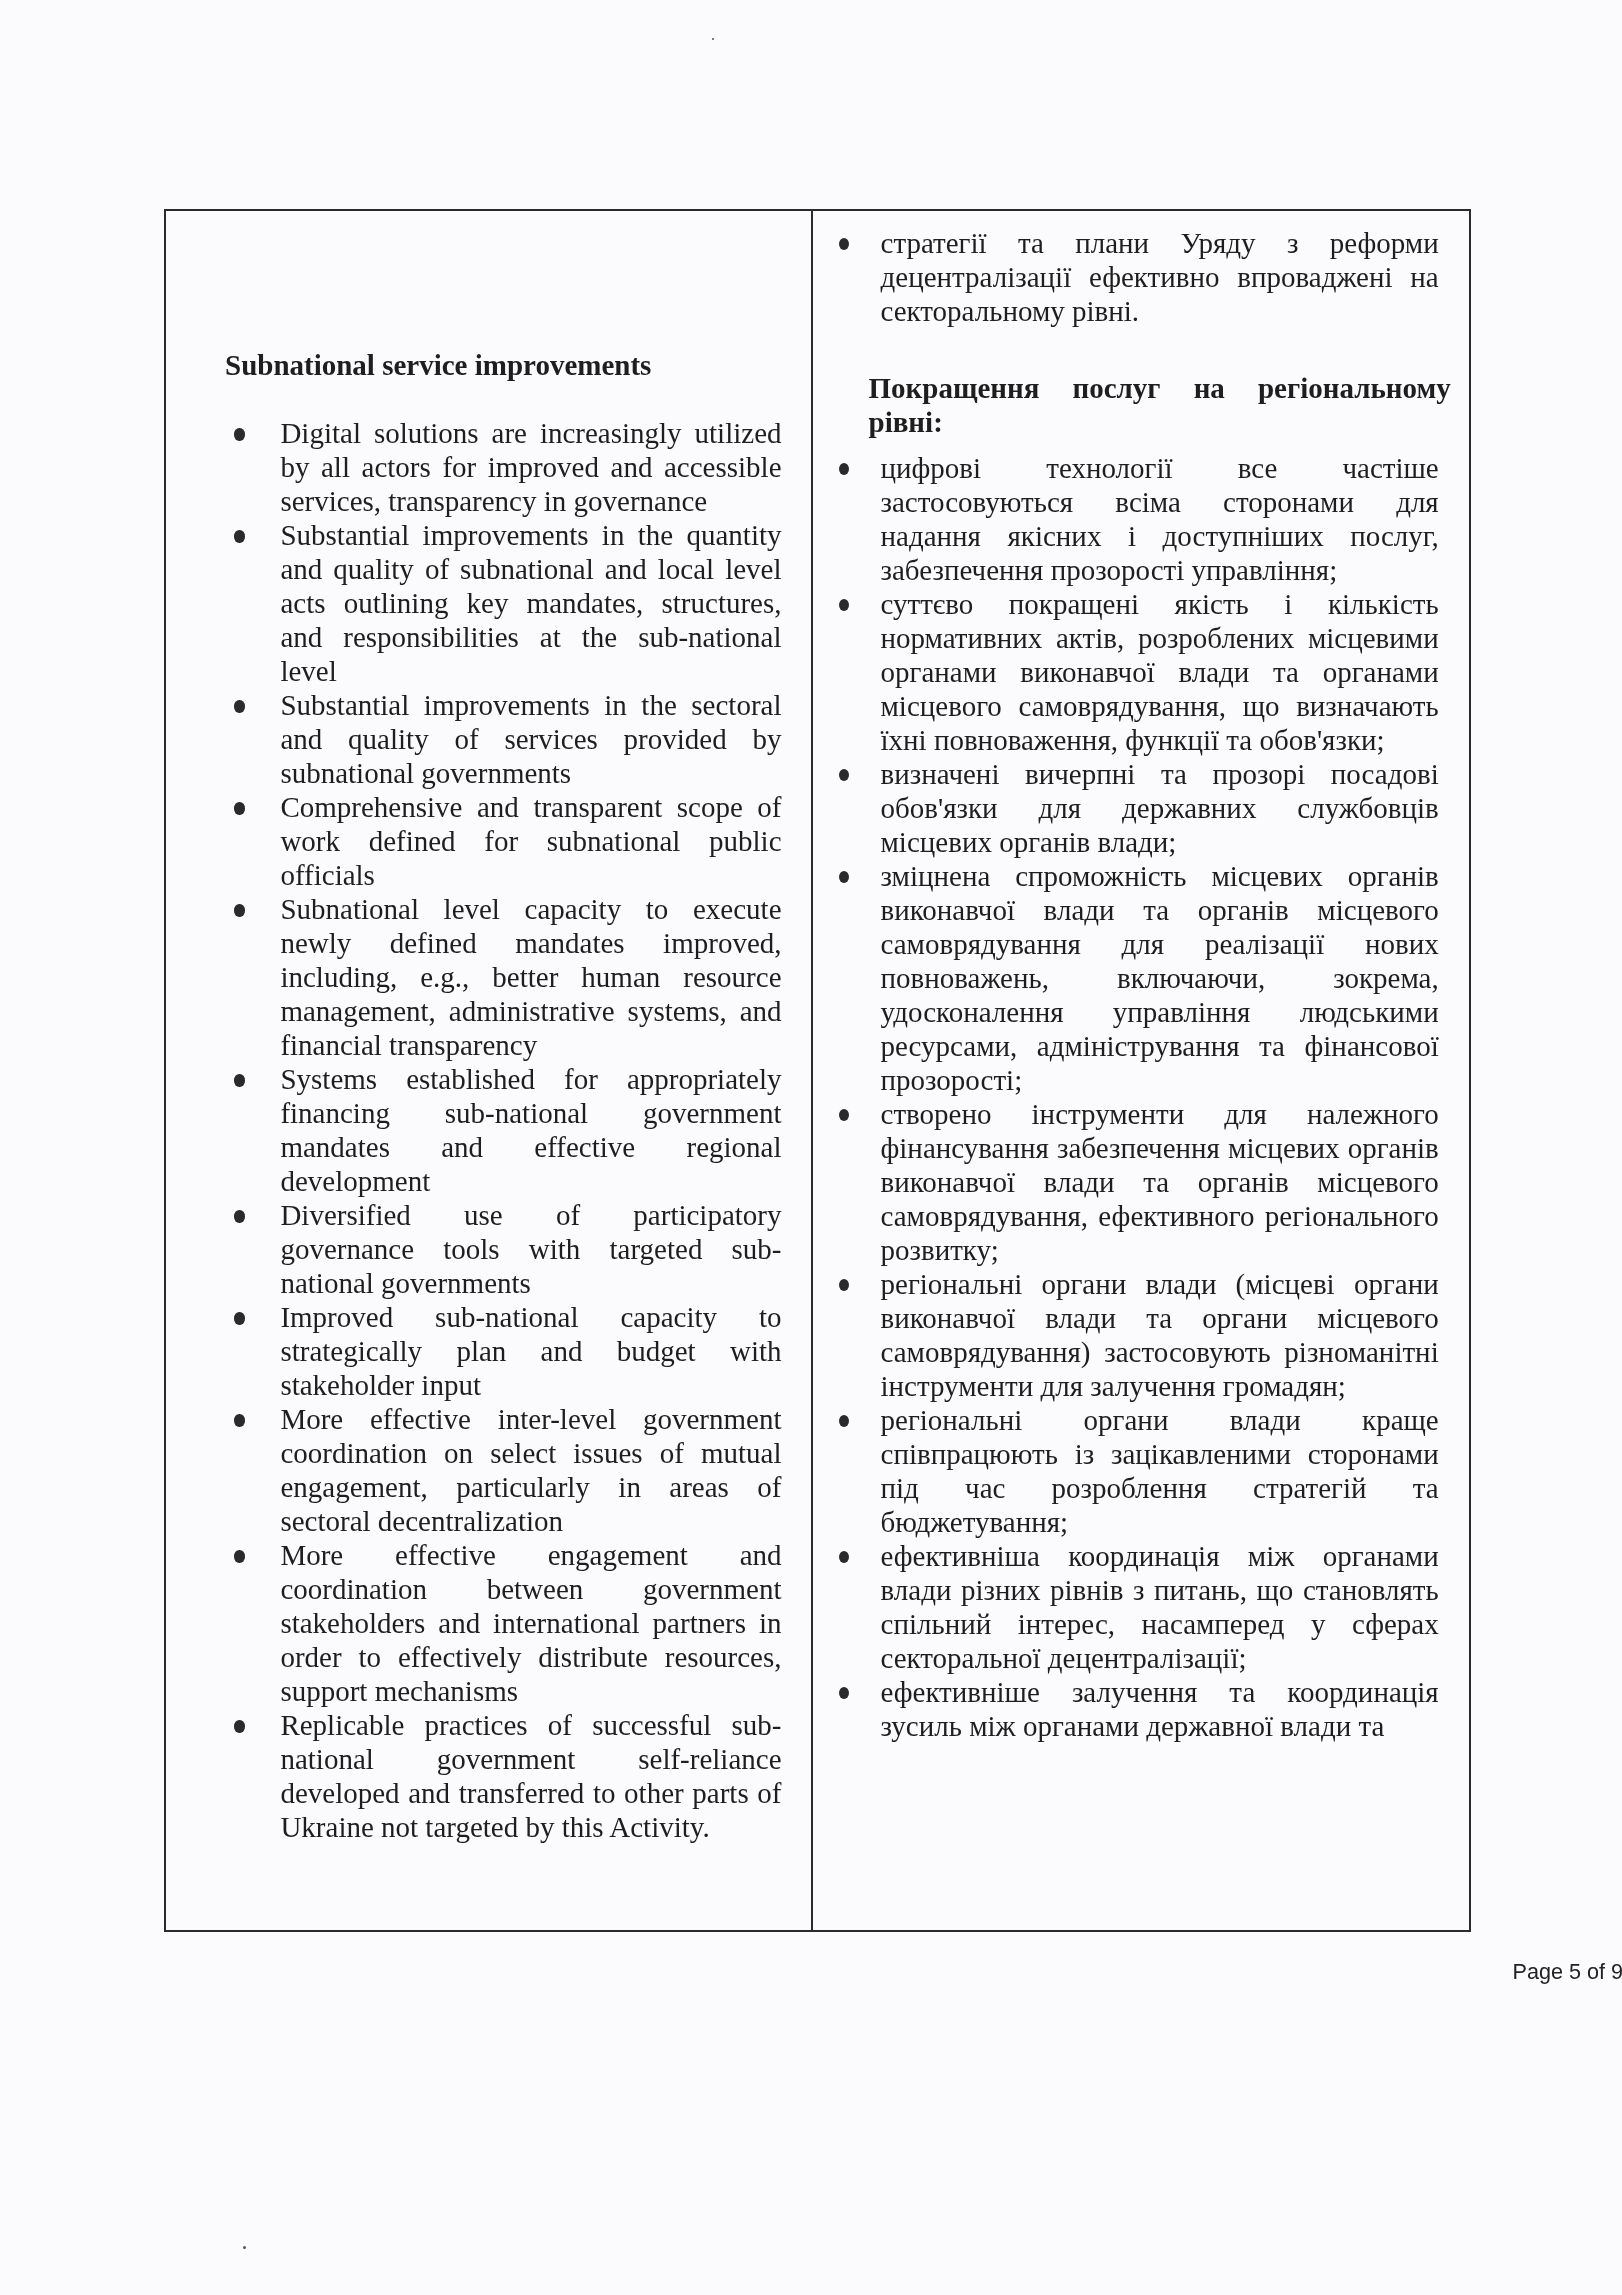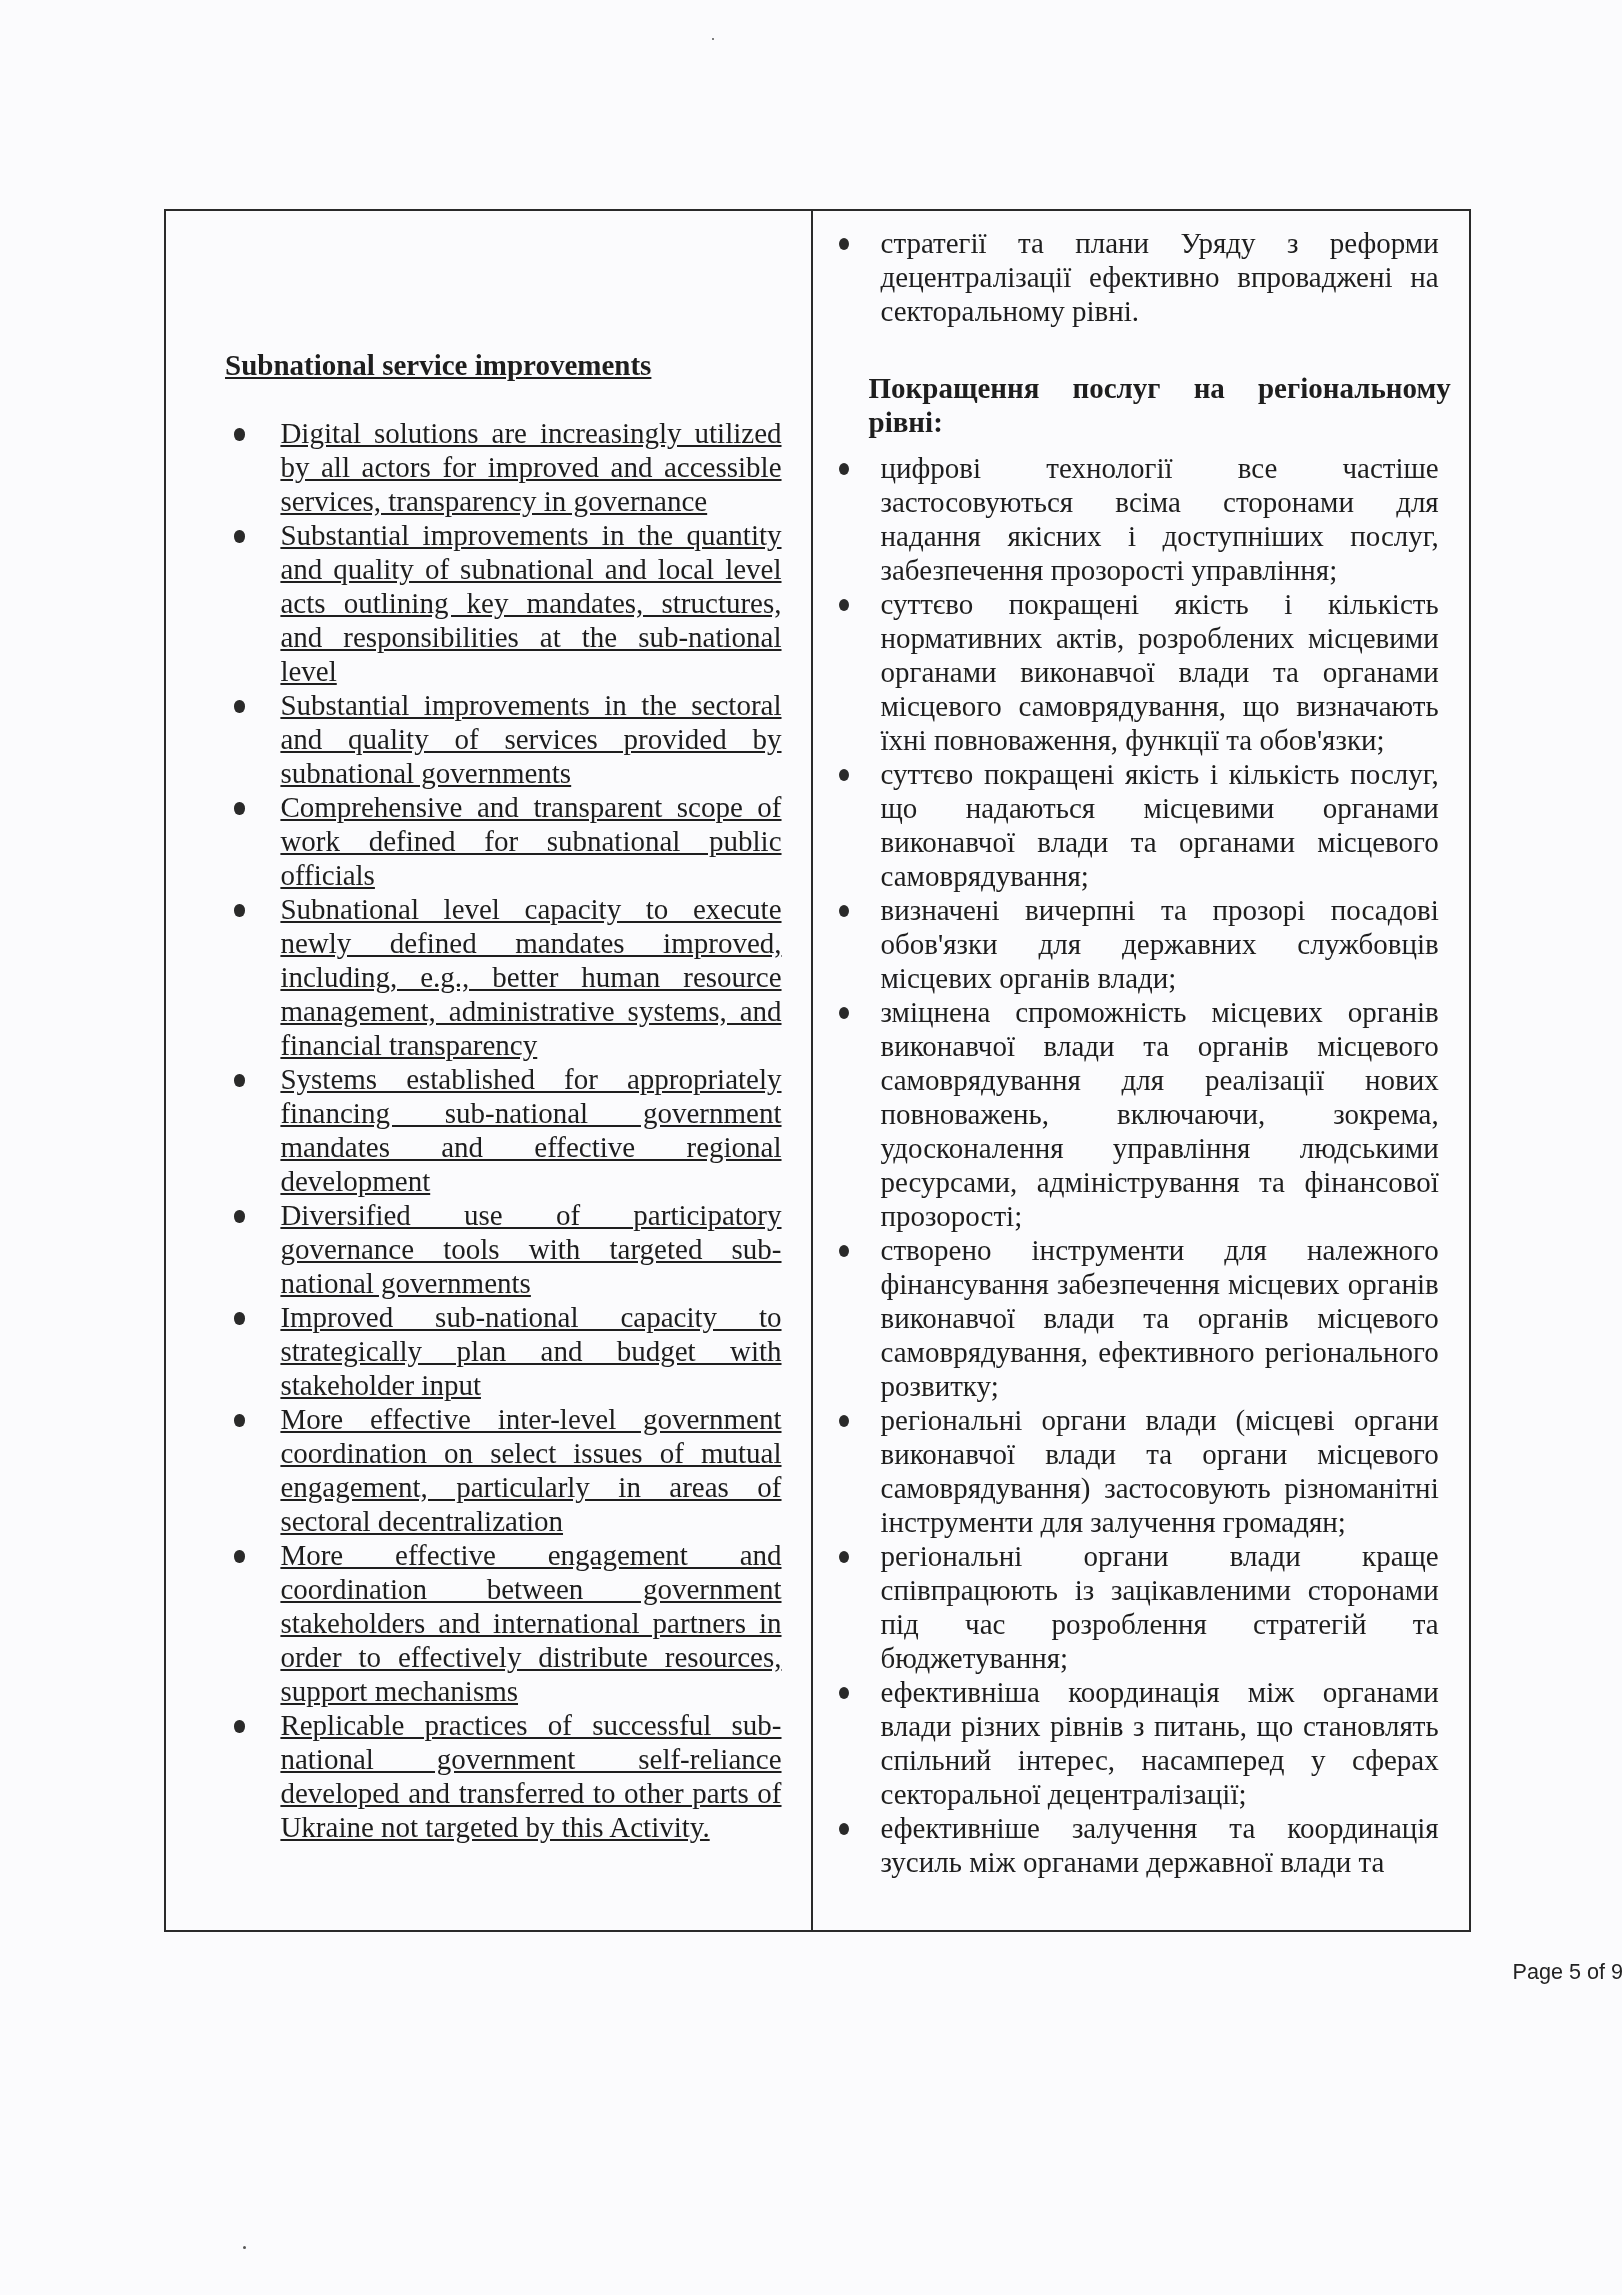--- a/index.html
+++ b/index.html
@@ -27,21 +27,20 @@
     }
     .col {
       position: relative;
       box-sizing: border-box;
       height: 100%;
     }
     .col-left {
       width: 648px;
       border-right: 2px solid #2a2a2a;
       padding: 137px 17px 0 59px;
-      text-decoration: underline;
     }
     .col-right {
       width: 658px;
       padding: 2.6px 18.3px 0 56px;
     }
     .section-title {
       font-weight: bold;
       font-size: 29px;
       line-height: 34px;
       margin: 0 0 34px 0;
@@ -126,21 +125,20 @@
 
   <div class="col col-right">
     <ul class="bullets">
       <li><span class="bullet-dot"></span><span>стратегії та плани Уряду з реформи децентралізації ефективно впроваджені на секторальному рівні.</span></li>
     </ul>
     <div class="spacer-top-right"></div>
     <div class="section-title">Покращення послуг на регіональному рівні:</div>
     <ul class="bullets">
       <li><span class="bullet-dot"></span><span>цифрові технології все частіше застосовуються всіма сторонами для надання якісних і доступніших послуг, забезпечення прозорості управління;</span></li>
       <li><span class="bullet-dot"></span><span>суттєво покращені якість і кількість нормативних актів, розроблених місцевими органами виконавчої влади та органами місцевого самоврядування, що визначають їхні повноваження, функції та обов'язки;</span></li>
-      <li><span class="bullet-dot"></span><span>суттєво покращені якість і кількість послуг, що надаються місцевими органами виконавчої влади та органами місцевого самоврядування;</span></li>
       <li><span class="bullet-dot"></span><span>визначені вичерпні та прозорі посадові обов'язки для державних службовців місцевих органів влади;</span></li>
       <li><span class="bullet-dot"></span><span>зміцнена спроможність місцевих органів виконавчої влади та органів місцевого самоврядування для реалізації нових повноважень, включаючи, зокрема, удосконалення управління людськими ресурсами, адміністрування та фінансової прозорості;</span></li>
       <li><span class="bullet-dot"></span><span>створено інструменти для належного фінансування забезпечення місцевих органів виконавчої влади та органів місцевого самоврядування, ефективного регіонального розвитку;</span></li>
       <li><span class="bullet-dot"></span><span>регіональні органи влади (місцеві органи виконавчої влади та органи місцевого самоврядування) застосовують різноманітні інструменти для залучення громадян;</span></li>
       <li><span class="bullet-dot"></span><span>регіональні органи влади краще співпрацюють із зацікавленими сторонами під час розроблення стратегій та бюджетування;</span></li>
       <li><span class="bullet-dot"></span><span>ефективніша координація між органами влади різних рівнів з питань, що становлять спільний інтерес, насамперед у сферах секторальної децентралізації;</span></li>
       <li><span class="bullet-dot"></span><span>ефективніше залучення та координація зусиль між органами державної влади та</span></li>
     </ul>
   </div>
 </div>

